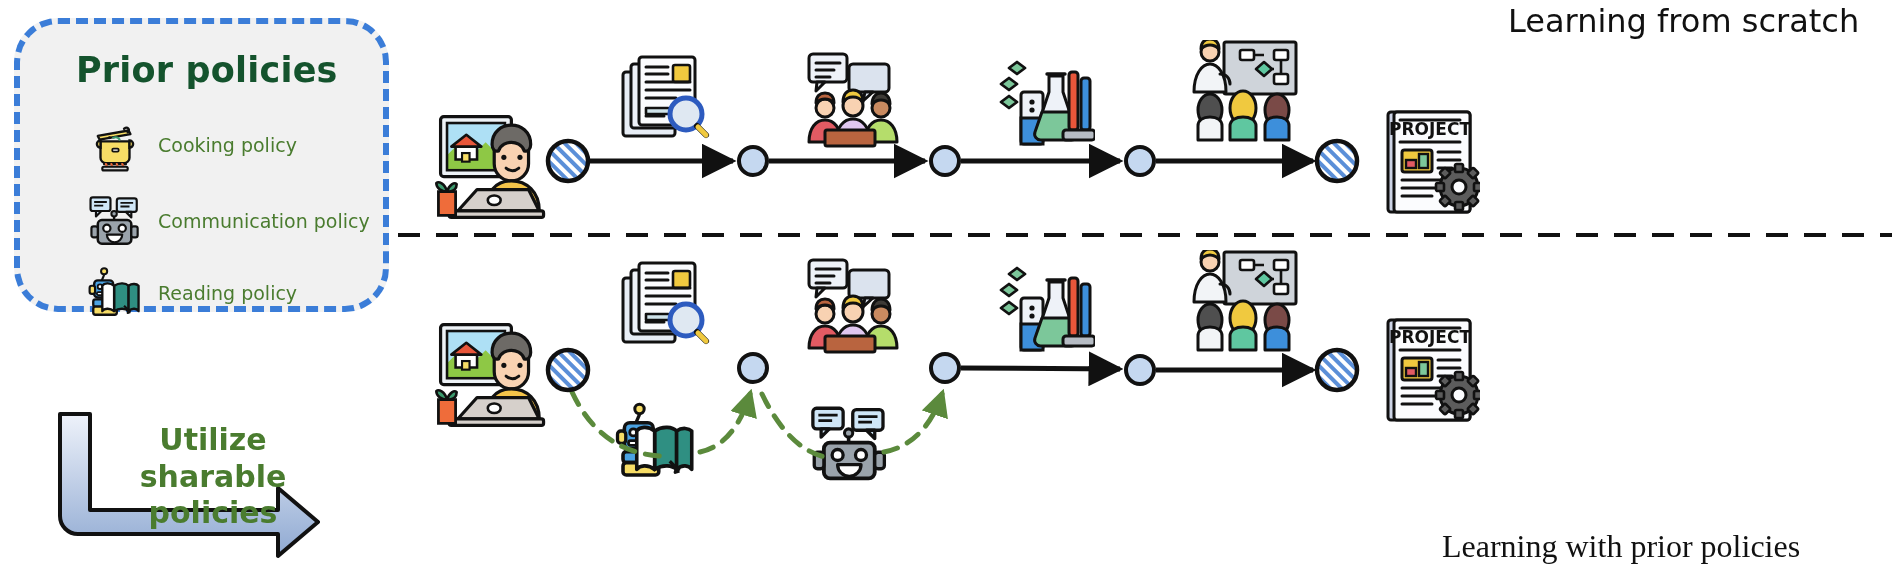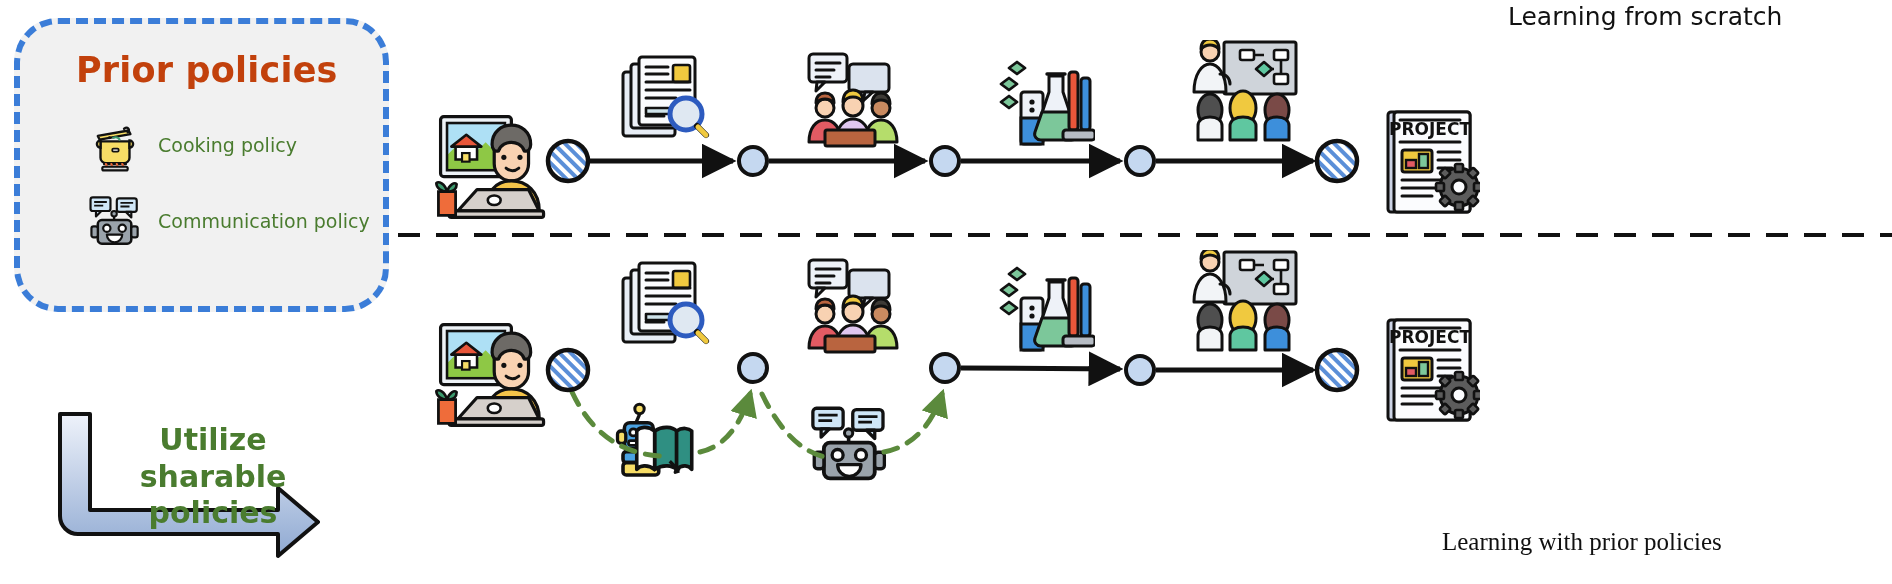--- a/index.html
+++ b/index.html
@@ -8,41 +8,41 @@
   #stage{position:absolute;left:0;top:0;width:1892px;height:584px;}
 
   
   #prior-panel{
     position:absolute;left:14px;top:18px;width:375px;height:294px;
     background:#f1f1f1;border:6px dashed #3b7dd8;border-radius:44px;
     box-sizing:border-box;
   }
   #prior-title{
     position:absolute;left:56px;top:26px;
-    font-size:35px;font-weight:700;color:#c2410c;letter-spacing:.2px;
+    font-size:35px;font-weight:700;color:#14532d;letter-spacing:.2px;
     font-family:"DejaVu Sans",sans-serif;
   }
   .policy-row{position:absolute;display:flex;align-items:center;gap:14px;}
   .policy-label{font-size:19px;color:#4a7c2f;font-weight:500;
                 font-family:"DejaVu Sans",sans-serif;white-space:nowrap;}
   .policy-ico{width:58px;height:58px;flex:0 0 58px;}
 
   
   #utilize-arrow{position:absolute;left:50px;top:410px;width:270px;height:160px;}
   #utilize-text{
     position:absolute;left:108px;top:422px;width:210px;
     text-align:center;font-size:30px;line-height:1.22;color:#4a7c2f;font-weight:600;
     font-family:"DejaVu Sans",sans-serif;
   }
 
   
   #divider{position:absolute;left:398px;top:233px;width:1494px;height:4px;}
 
   
-  .row-caption{position:absolute;font-size:25px;color:#111;font-weight:500;
+  .row-caption{position:absolute;font-size:32px;color:#111;font-weight:500;
                font-family:"DejaVu Sans",sans-serif;white-space:nowrap;}
   #caption-top{left:1508px;top:2px;}
   #caption-bottom{left:1442px;top:528px;font-family:Liberation Serif, serif;}
 
   
   .tl{position:absolute;left:0;top:0;width:1892px;height:584px;pointer-events:none;}
 
   
   .ico{position:absolute;}
 </style>
@@ -244,20 +244,26 @@
       <span class="policy-label">Cooking policy</span>
     </div>
 
     <div class="policy-row" style="left:66px;top:168px;">
       <svg class="policy-ico" viewBox="0 0 64 64">
         <use href="#sym-chatbot"></use>
       </svg>
       <span class="policy-label">Communication policy</span>
     </div>
 
+    <div class="policy-row" style="left:66px;top:240px;">
+      <svg class="policy-ico" viewBox="0 0 64 64">
+        <use href="#sym-reading"></use>
+      </svg>
+      <span class="policy-label">Reading policy</span>
+    </div>
   </div>
 
   <svg id="utilize-arrow" viewBox="0 0 270 160">
     <path d="M10 4 h30 v96 h188 v-22 l40 34 -40 34 v-22 H28
              a18 18 0 0 1 -18 -18 z" fill="url(#arrowGradH)" stroke="#111" stroke-width="4" stroke-linejoin="round"></path>
   </svg>
   <div id="utilize-text">
     <span>Utilize sharable</span><br>
     <span>policies</span>
   </div>

